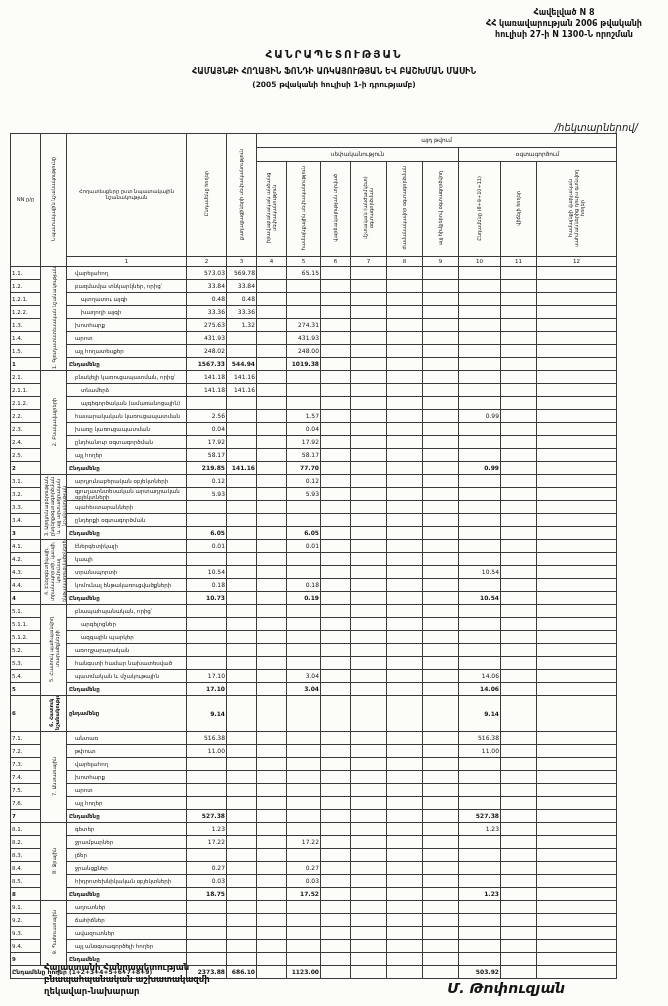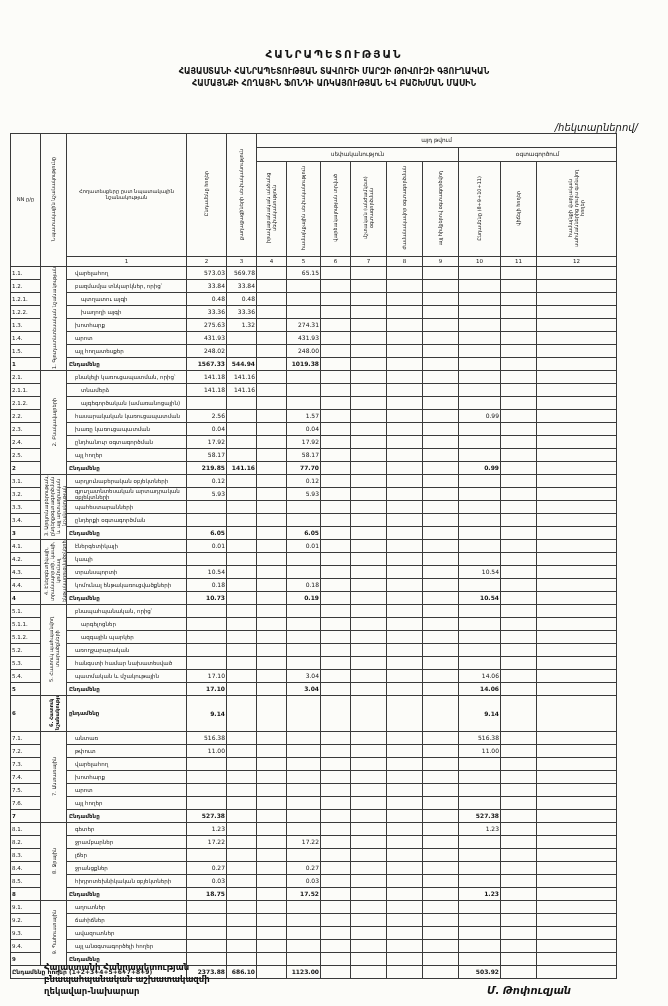--- a/index.html
+++ b/index.html
@@ -62,34 +62,39 @@
   td.num{font-size:6px;text-align:right;padding-right:2px;}
   tr.total td{font-weight:bold;}
   tr.tall td{height:34px;}
   td.glabel{font-size:6px;font-weight:bold;text-align:left;padding-left:3px;}
   
   .footer-org{
     position:absolute;left:28px;bottom:8px;
     font-size:8.5px;font-weight:bold;line-height:1.4;margin-left:16px;
   }
   .footer-sign{
-    position:absolute;right:97px;bottom:10px;
-    font-size:10px;font-weight:bold;font-style:italic;
+    position:absolute;right:103px;bottom:10px;
+    font-size:14px;font-weight:bold;font-style:italic;
   }
 </style>
 </head>
 <body>
 
 <div class="page">
 
+  <div class="appendix">
+    <div>Հավելված N 8</div>
+    <div>ՀՀ կառավարության 2006 թվականի</div>
+    <div>հուլիսի 27-ի N 1300-Ն որոշման</div>
+  </div>
 
   <div class="titles">
     <div class="doc-title">ՀԱՆՐԱՊԵՏՈՒԹՅԱՆ</div>
-    <div class="doc-sub">ՀԱՅԱՍՏԱՆԻ ՀԱՆՐԱՊԵՏՈՒԹՅԱՆ ՏԱՎՈՒՇԻ ՄԱՐԶԻ ԹՈՎՈՒԶԻ ԳՅՈՒՂԱԿԱՆ</div>
     <div class="doc-sub">ՀԱՄԱՅՆՔԻ ՀՈՂԱՅԻՆ ՖՈՆԴԻ ԱՌԿԱՅՈՒԹՅԱՆ ԵՎ ԲԱՇԽՄԱՆ ՄԱՍԻՆ</div>
+    <div class="doc-sub3">(2005 թվականի հուլիսի 1-ի դրությամբ)</div>
   </div>
 
   <div class="units-note">/հեկտարներով/</div>
 
   <table class="land" id="land-table">
     <colgroup>
       <col style="width:30px">
         <col style="width:26px">
         <col style="width:120px">
       <col style="width:40px">

